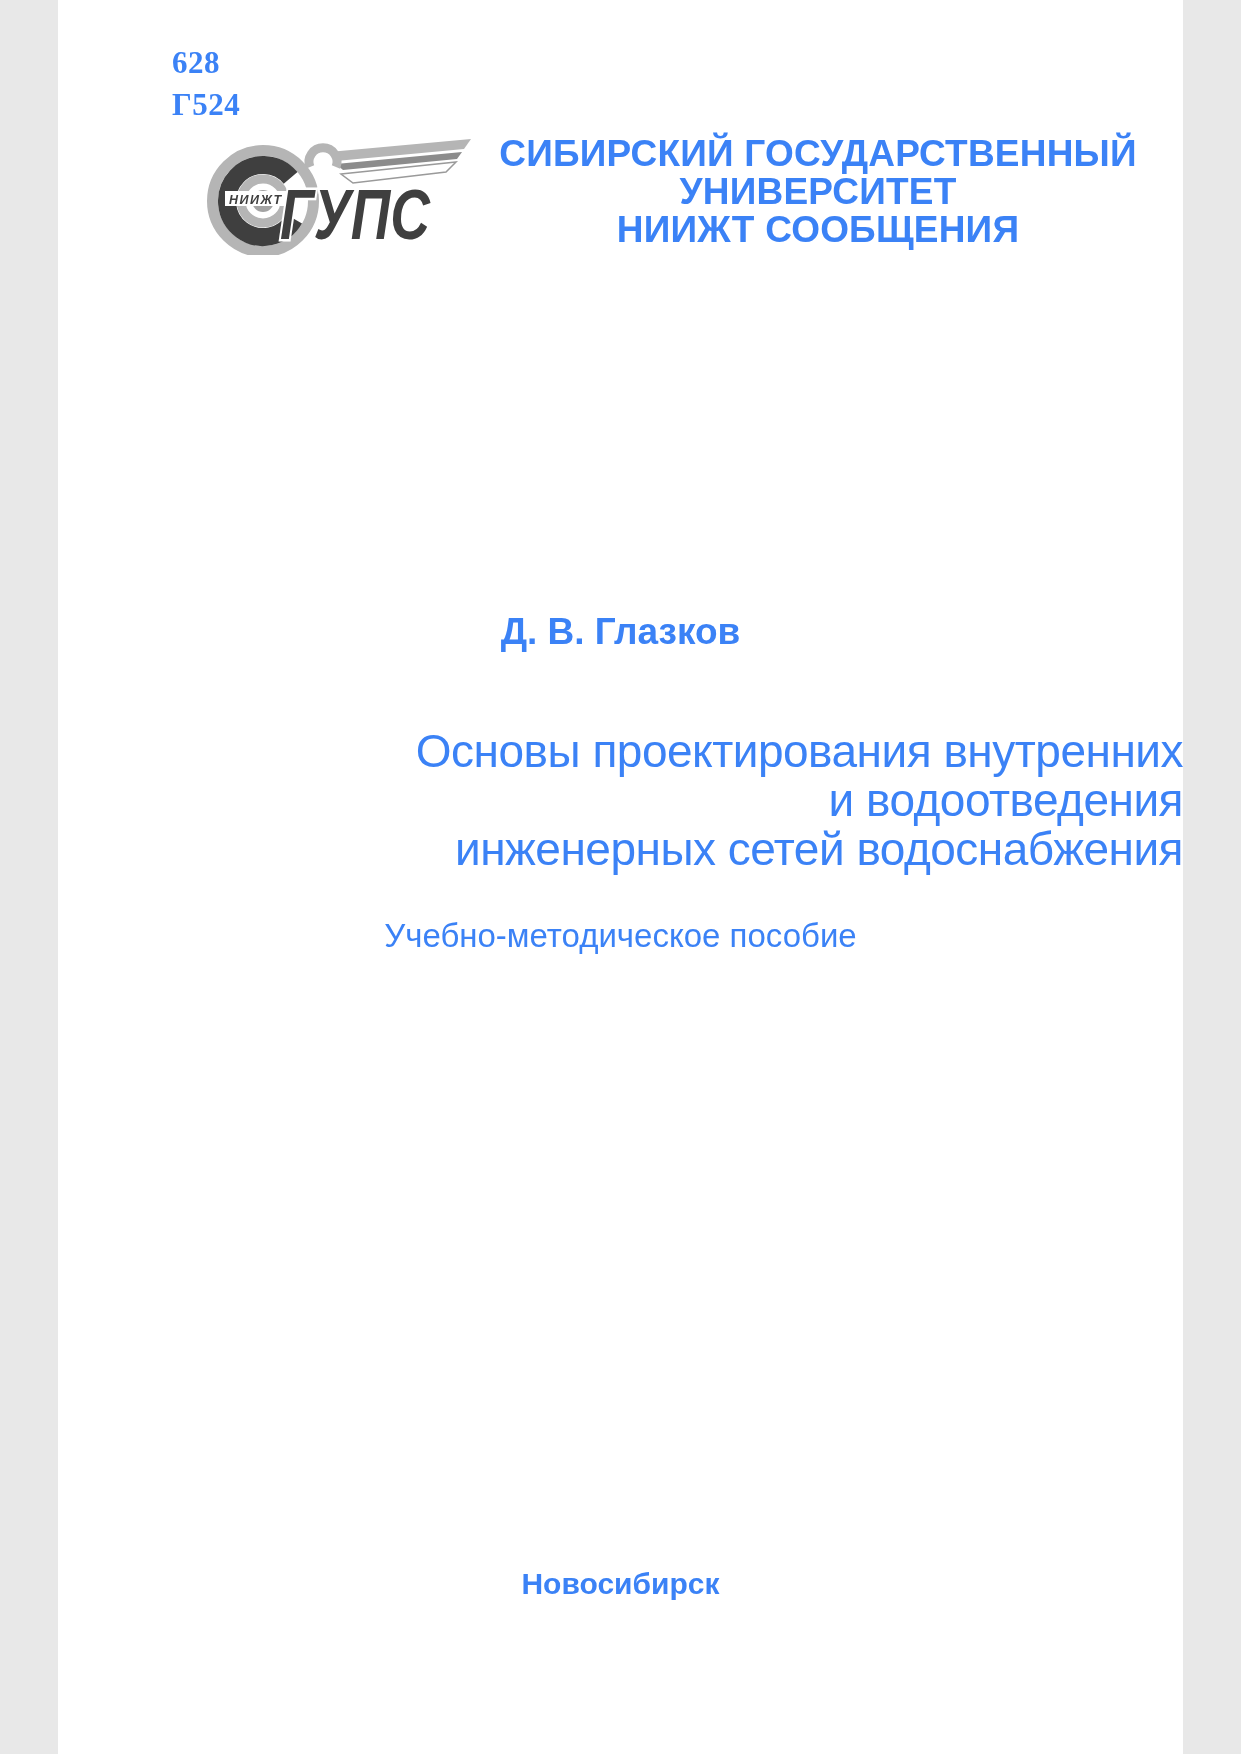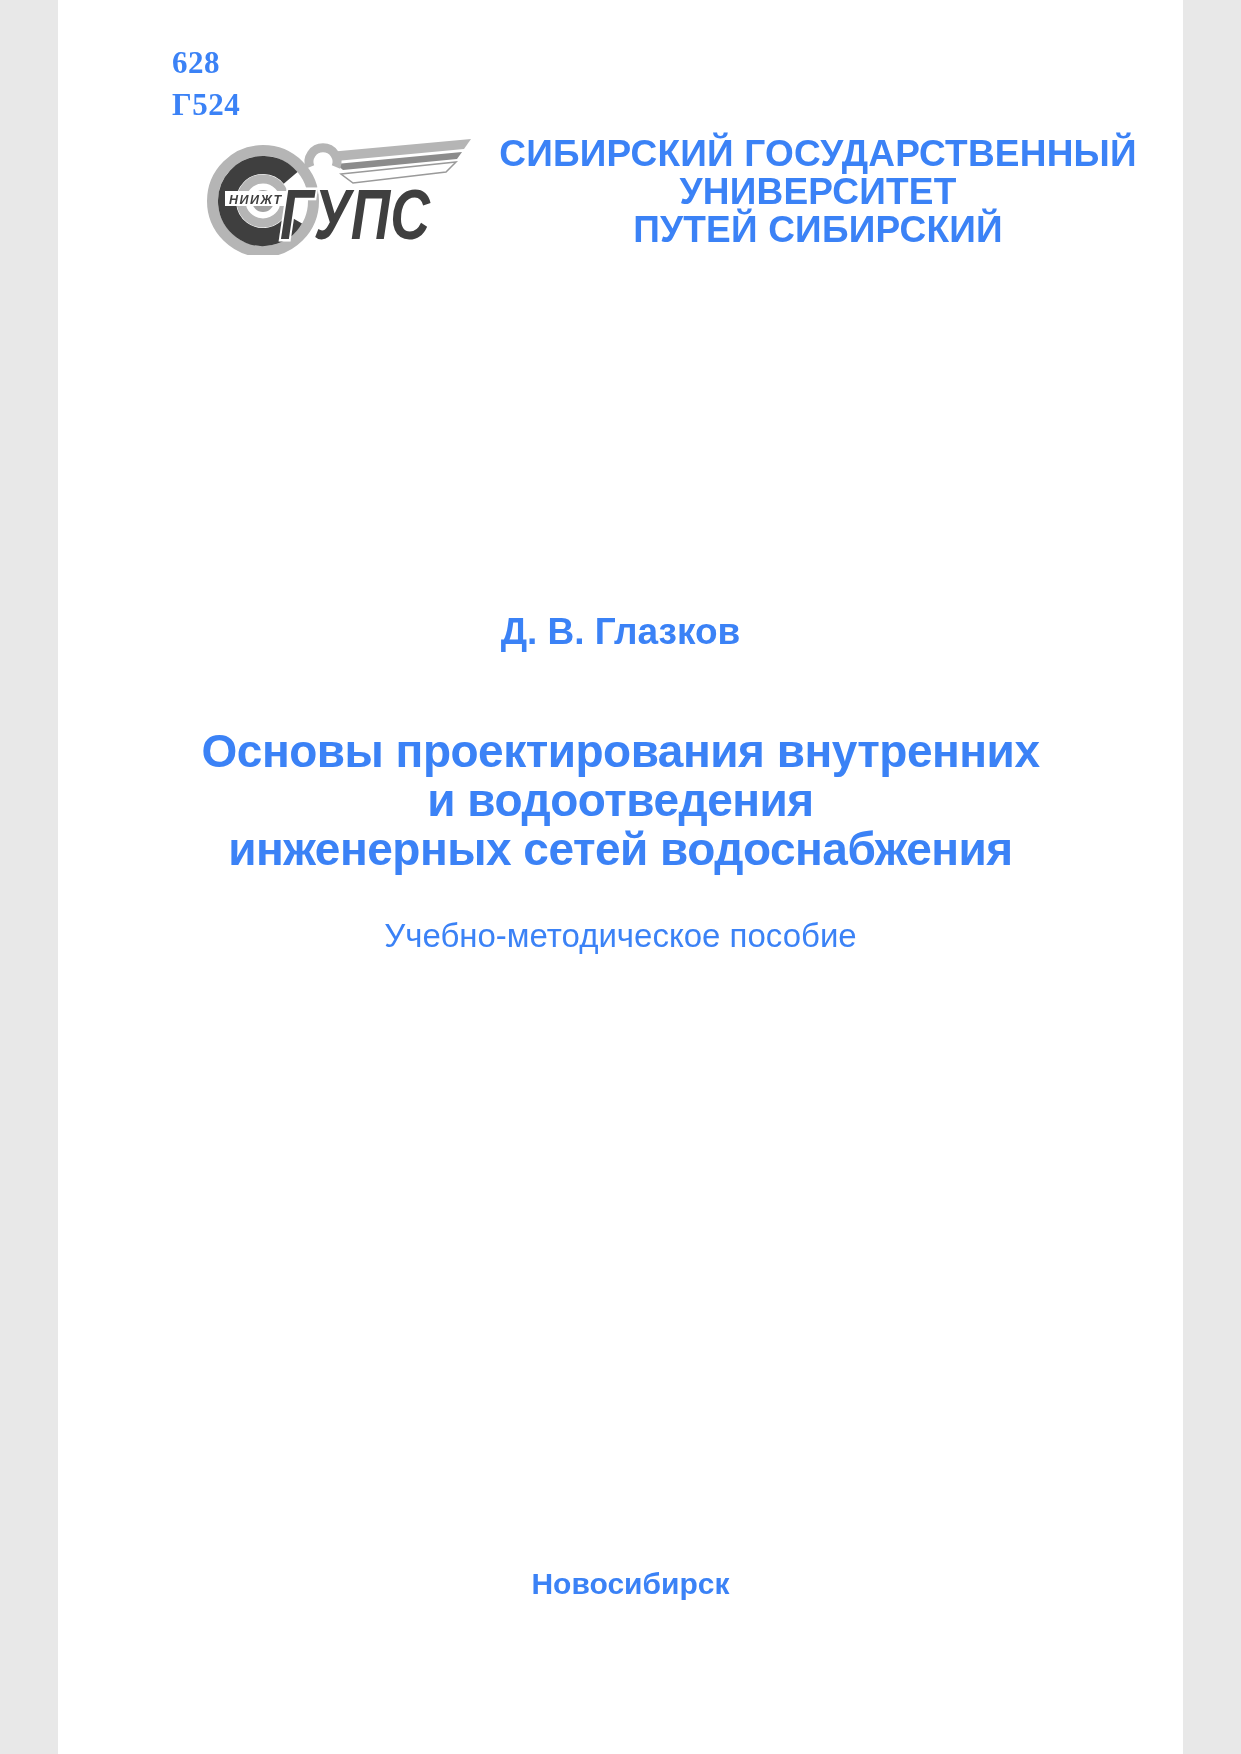--- a/index.html
+++ b/index.html
@@ -23,30 +23,30 @@
     position:absolute; left:390px; top:135px; width:740px;
     text-align:center; font-weight:bold; font-size:37px; line-height:38px;
     letter-spacing:0.2px;
   }
   .author {
     position:absolute; left:0; top:612px; width:100%;
     text-align:center; font-weight:bold; font-size:37px; line-height:40px;
   }
   .title {
     position:absolute; left:0; top:727px; width:100%;
-    text-align:center; font-weight:bold; font-size:46px; line-height:49px;
+    text-align:right; font-weight:normal; font-size:46px; line-height:49px;
     letter-spacing:-0.5px;
   }
   .subtitle {
     position:absolute; left:0; top:917px; width:100%;
     text-align:center; font-size:33px; line-height:38px;
   }
   .imprint {
     position:absolute; left:0; top:1565px; width:100%;
-    text-align:center; font-weight:bold; font-size:30px; line-height:37px;padding-left:10px;
+    text-align:center; font-weight:bold; font-size:30px; line-height:37px;
   }
   .logo text.wordmark {
     font-family:"Liberation Sans", sans-serif;
     font-weight:bold; font-style:italic;
     paint-order:stroke;
   }
   .logo text.badge {
     font-family:"Liberation Sans", sans-serif;
     font-weight:bold; font-style:italic;
   }
@@ -80,21 +80,21 @@
 
       <rect x="22" y="54" width="82" height="15" fill="#ffffff"></rect>
       <text x="26" y="66.5" class="badge" font-size="12.5" letter-spacing="1.5" fill="#3f3f3f">НИИЖТ</text>
 
       <text x="77" y="102" class="wordmark" font-size="70" stroke="#ffffff" stroke-width="5" textLength="150" lengthAdjust="spacingAndGlyphs" fill="#3f3f3f">ГУПС</text>
     </svg>
   </div>
 
   <div class="univ">
     <div>СИБИРСКИЙ ГОСУДАРСТВЕННЫЙ УНИВЕРСИТЕТ</div>
-    <div>ПУТЕЙ СИБИРСКИЙ</div>
+    <div>НИИЖТ СООБЩЕНИЯ</div>
   </div>
 
   <div class="author">Д. В. Глазков</div>
 
   <div class="title">
     <div>Основы проектирования внутренних</div>
     <div>и водоотведения</div>
     <div>инженерных сетей водоснабжения</div>
   </div>
 

